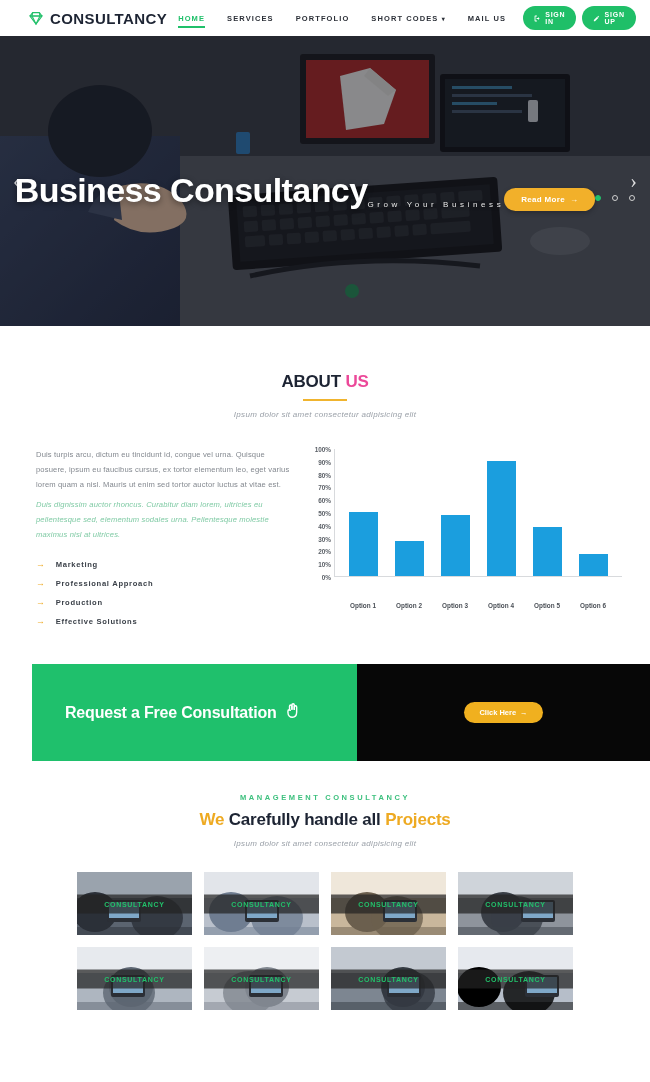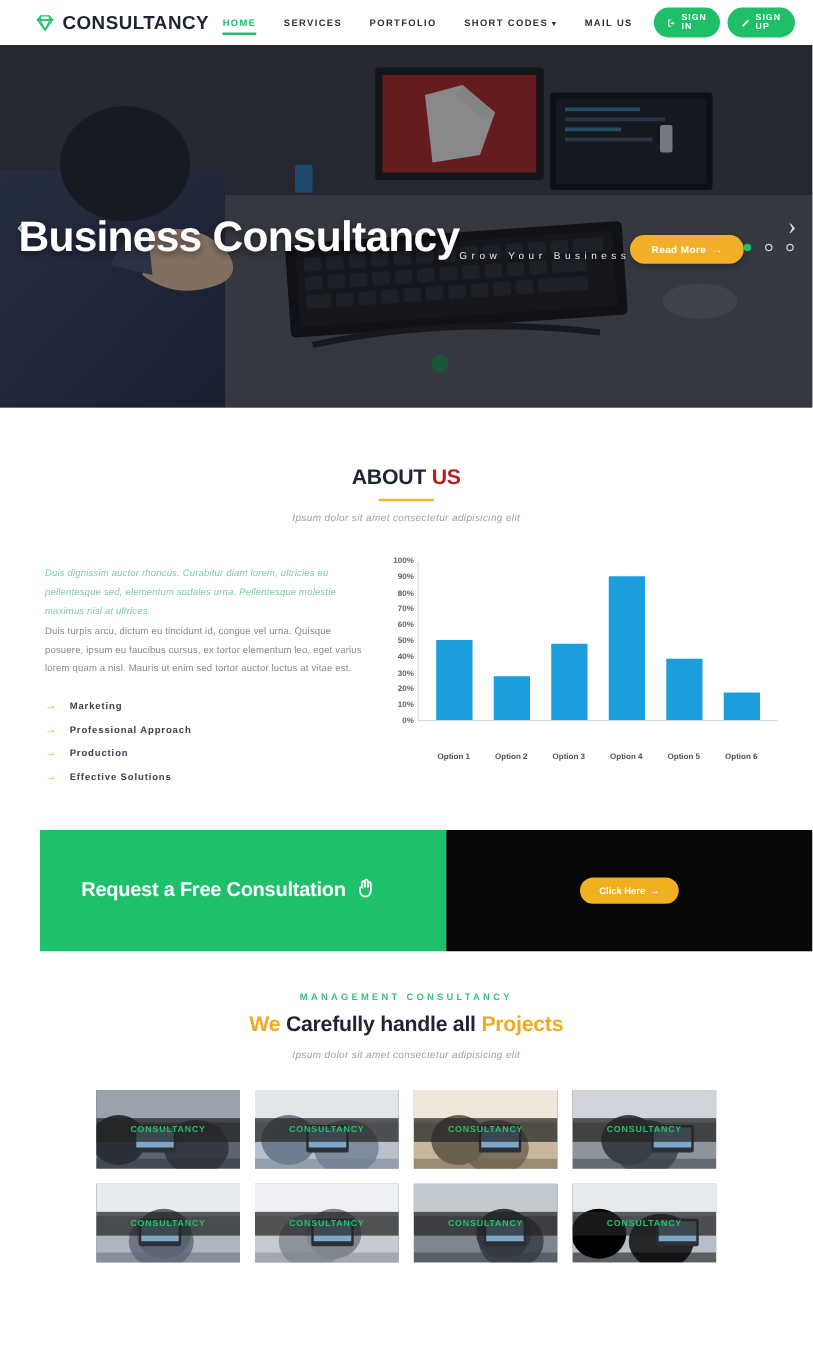--- a/index.html
+++ b/index.html
@@ -88,21 +88,21 @@
 
   
   .sec-head { text-align:center; }
   .eyebrow {
     font-size:7.5px; letter-spacing:2.6px; color:#3dc07e; font-weight:bold;
     text-transform:uppercase;
   }
   .sec-title {
     margin-top:8px; font-size:17px; font-weight:bold; color:#1d2433; letter-spacing:-.2px;
   }
-  .sec-title .g { color:#b91c1c; }
+  .sec-title .g { color:#ec4899; }
   .sec-title .y { color:#eeaa22; }
   .sec-rule { width:44px; height:2px; background:#f0b42e; margin:7px auto 0; }
   .sec-desc {
     margin-top:9px; font-size:8px; font-style:italic; color:#9aa0a8; letter-spacing:.3px;
   }
 
   
   .about { padding:38px 0 28px; background:#fff; }
   .about-body {
     display:flex; gap:14px; padding:28px 28px 0 36px; align-items:flex-start;
@@ -342,22 +342,22 @@
       <div class="sec-title">
         <span>ABOUT</span>
         <span class="g">US</span>
       </div>
       <div class="sec-rule"></div>
       <div class="sec-desc">Ipsum dolor sit amet consectetur adipisicing elit</div>
     </div>
 
     <div class="about-body">
       <div class="about-left">
+        <p class="about-p">Duis turpis arcu, dictum eu tincidunt id, congue vel urna. Quisque posuere, ipsum eu faucibus cursus, ex tortor elementum leo, eget varius lorem quam a nisl. Mauris ut enim sed tortor auctor luctus at vitae est.</p>
         <p class="about-p accent">Duis dignissim auctor rhoncus. Curabitur diam lorem, ultricies eu pellentesque sed, elementum sodales urna. Pellentesque molestie maximus nisl at ultrices.</p>
-        <p class="about-p">Duis turpis arcu, dictum eu tincidunt id, congue vel urna. Quisque posuere, ipsum eu faucibus cursus, ex tortor elementum leo, eget varius lorem quam a nisl. Mauris ut enim sed tortor auctor luctus at vitae est.</p>
         <ul class="about-list">
           <li>
             <span class="arrow-ic">→</span>
             <span>Marketing</span>
           </li>
           <li>
             <span class="arrow-ic">→</span>
             <span>Professional Approach</span>
           </li>
           <li>

